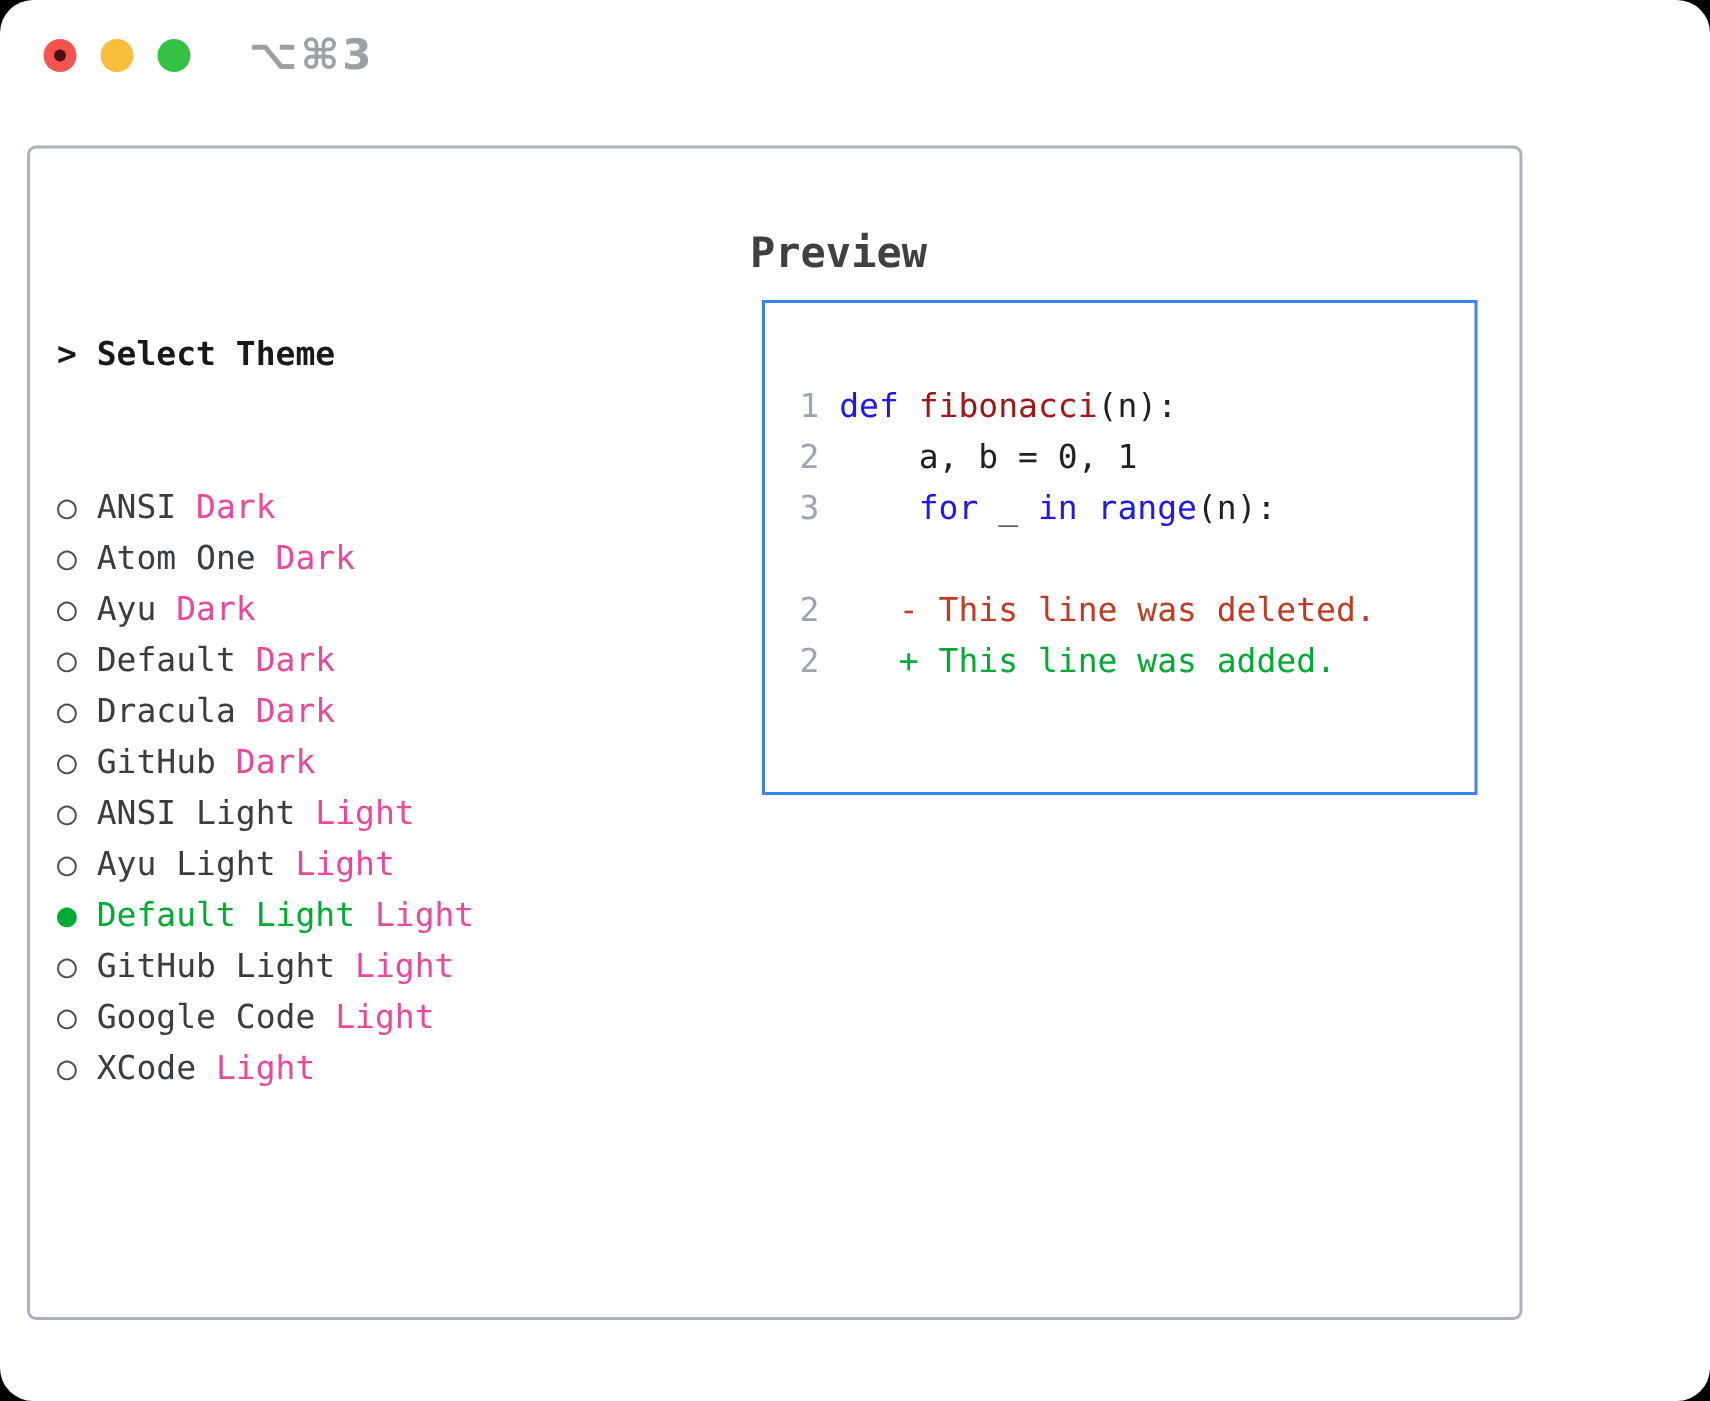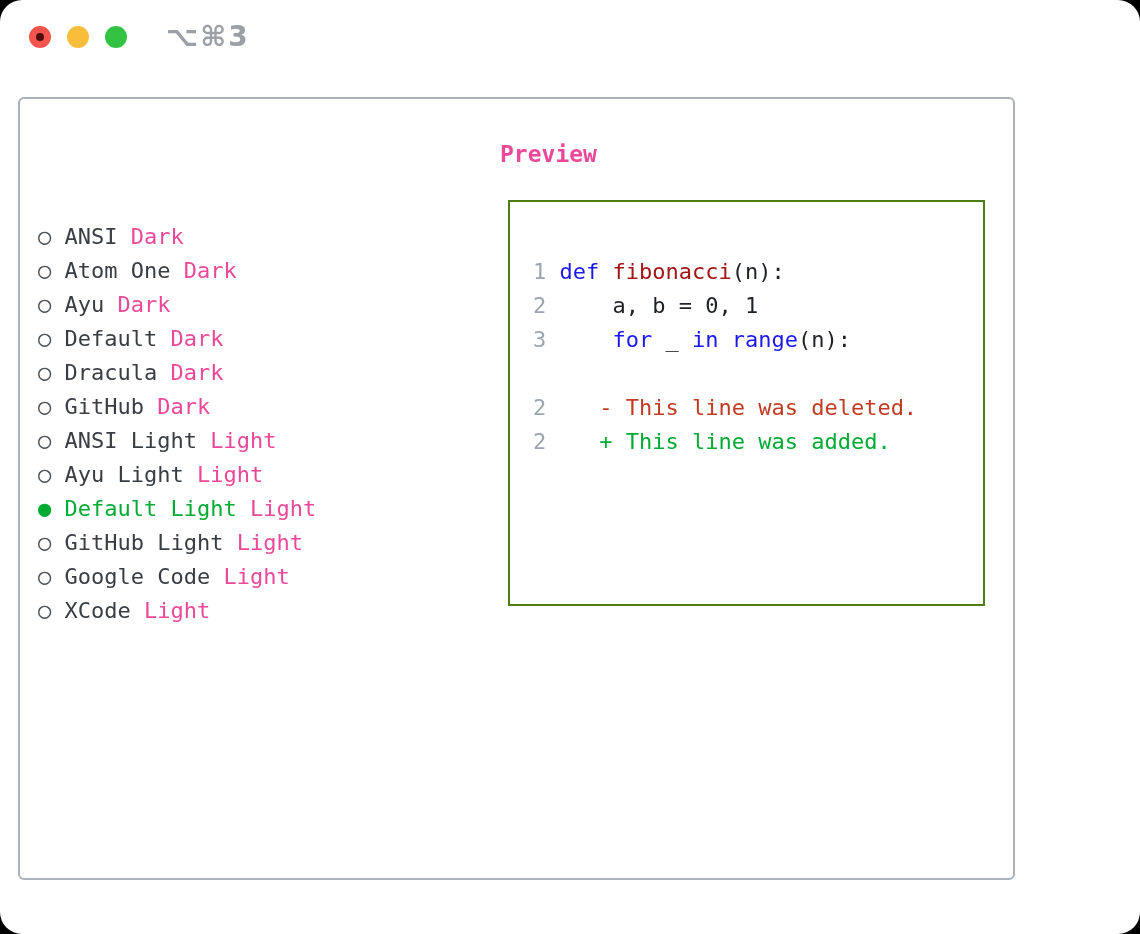--- a/index.html
+++ b/index.html
@@ -33,26 +33,26 @@
     position:absolute; left:18px; top:53px;
     font-size:22px; line-height:34px; white-space:pre; color:#383d44;
   }
   .row { height:34px; }
   .hdr { font-weight:bold; color:#17191d; }
   .muted { color:#ec4899; }
   .circ { color:#4a4f56; }
   .sel, .sel .circ { color:#00ab33; }
   
   .preview-title {
-    position:absolute; left:480px; top:38px;
-    font-size:23px; line-height:34px; font-weight:bold; color:#ec4899;
+    position:absolute; left:480px; top:53px;
+    font-size:28px; line-height:34px; font-weight:bold; color:#404040;
   }
   .preview-box {
-    position:absolute; left:488px; top:101px; width:477px; height:406px;
-    border:2px solid #4d7c0f; background:#fff;
+    position:absolute; left:488px; top:101px; width:477px; height:330px;
+    border:2px solid #3b82f6; background:#fff;
     padding:19px 0 0 23px; overflow:hidden;
   }
   .code-line { height:34px; font-size:22px; line-height:34px; white-space:pre; }
   .code-line .num   { color:#9aa5b2; }
   .code-line .plain { color:#1d2025; }
   .code-line .kw    { color:#1c18ee; }
   .code-line .fn    { color:#a31515; }
   .code-line .muted { color:#9aa3ad; }
   .code-line .del   { color:#c23a21;margin-top:37px; }
   .code-line .add   { color:#00ab33; }
@@ -65,20 +65,21 @@
   <div class="traffic">
     <div class="light red"></div>
     <div class="light yellow"></div>
     <div class="light green"></div>
   </div>
   <div class="shortcut">⌥⌘3</div>
 
   <div class="panel">
 
     <div class="col-left">
+      <div class="row hdr"><span>&gt;</span><span> </span><span>Select Theme</span></div>
       <div><div class="row"><span class="circ">○ </span><span>ANSI</span><span class="muted"> Dark</span></div><div class="row"><span class="circ">○ </span><span>Atom One</span><span class="muted"> Dark</span></div><div class="row"><span class="circ">○ </span><span>Ayu</span><span class="muted"> Dark</span></div><div class="row"><span class="circ">○ </span><span>Default</span><span class="muted"> Dark</span></div><div class="row"><span class="circ">○ </span><span>Dracula</span><span class="muted"> Dark</span></div><div class="row"><span class="circ">○ </span><span>GitHub</span><span class="muted"> Dark</span></div><div class="row"><span class="circ">○ </span><span>ANSI Light</span><span class="muted"> Light</span></div><div class="row"><span class="circ">○ </span><span>Ayu Light</span><span class="muted"> Light</span></div><div class="row sel"><span class="circ">● </span><span>Default Light</span><span class="muted"> Light</span></div><div class="row"><span class="circ">○ </span><span>GitHub Light</span><span class="muted"> Light</span></div><div class="row"><span class="circ">○ </span><span>Google Code</span><span class="muted"> Light</span></div><div class="row"><span class="circ">○ </span><span>XCode</span><span class="muted"> Light</span></div></div>
       <div class="row"> </div>
       
       
       
       
     </div>
 
     <div class="preview-title">Preview</div>
 

